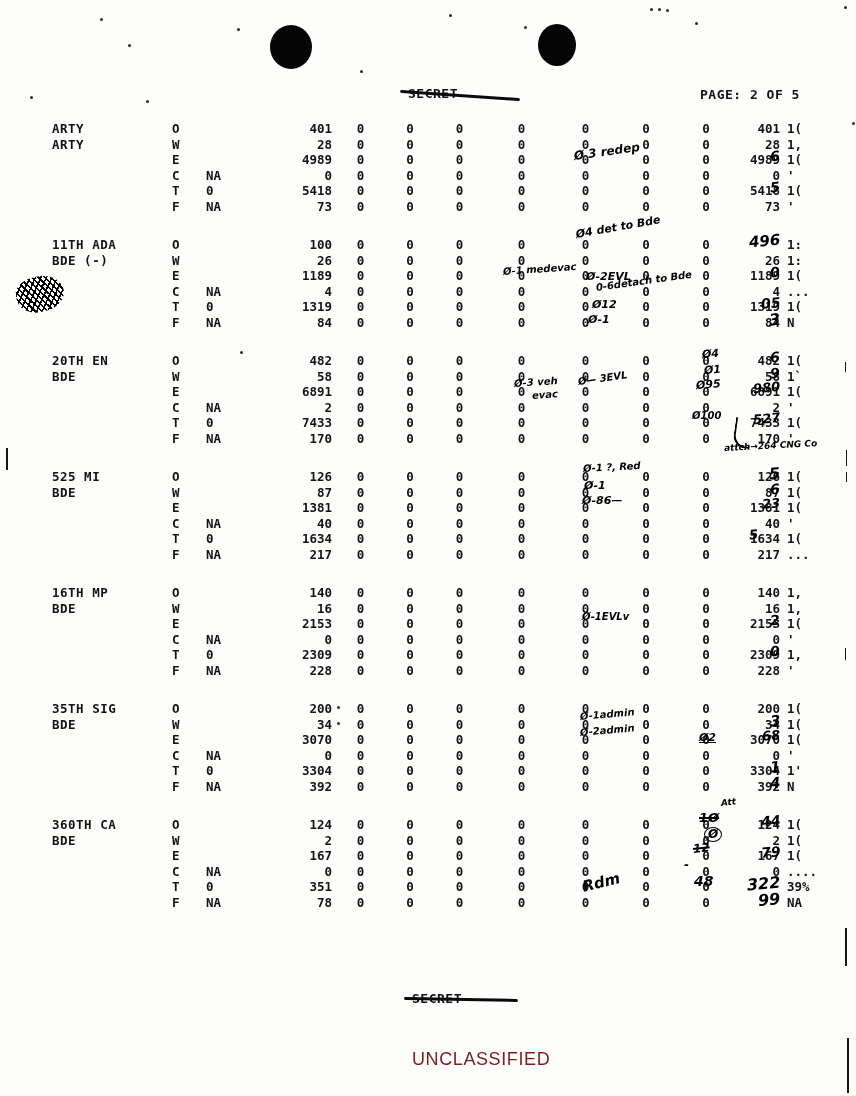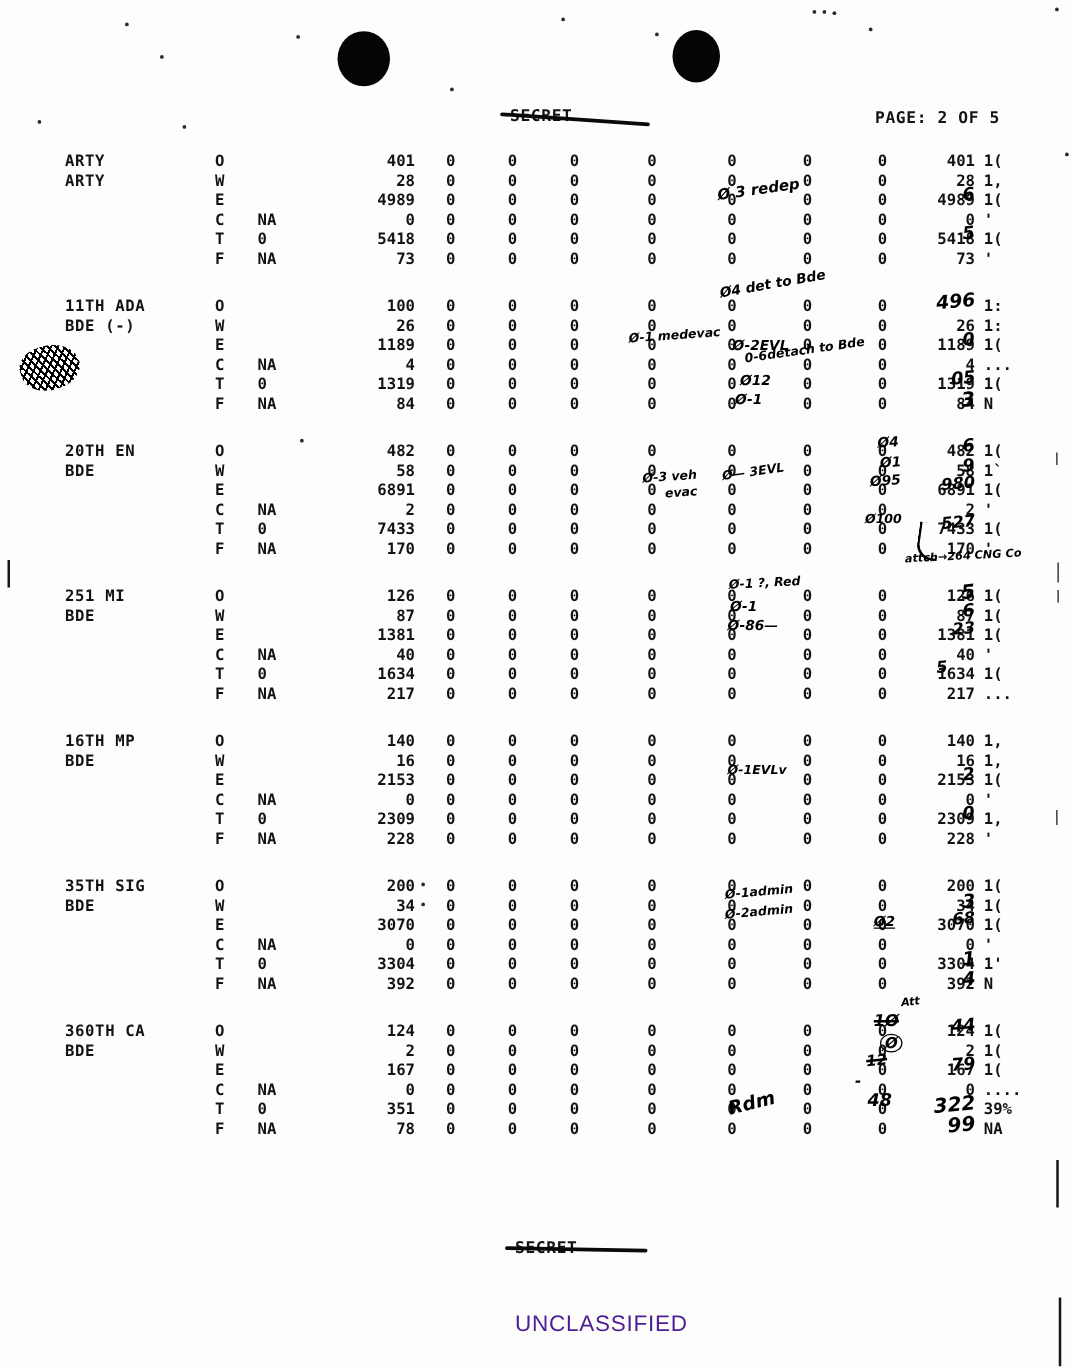--- a/index.html
+++ b/index.html
@@ -61,21 +61,21 @@
   }
   .curve{
     position:absolute;
     border-left:2px solid #000;border-bottom:2px solid #000;
     border-bottom-left-radius:13px;
     transform:rotate(8deg);
   }
   .stamp{
     position:absolute;
     font-family:"Liberation Sans",sans-serif;
-    font-weight:400;font-size:18px;letter-spacing:.6px;color:#4c1d95;
+    font-weight:400;font-size:18px;letter-spacing:.6px;color:#7f1d1d;
   }
 </style>
 </head>
 <body>
 
 <div id="page">
 
   <div class="hdr typed" style="left:408px;top:86px;">SECRET</div>
   <div class="strike-line" style="left:400px;top:94px;width:120px;transform:rotate(4deg);"></div>
   <div class="hdr typed" style="left:700px;top:87px;">PAGE: 2 OF 5</div>
@@ -352,21 +352,21 @@
           <div class="c-zero">0</div>
           <div class="c-zero">0</div>
           <div class="c-zero">0</div>
           <div class="c-zero">0</div>
           <div class="c-total"><span>170</span></div>
           <div class="c-frag">'</div>
         </div>
       </div>
       <div class="block">
         <div class="trow typed">
-          <div class="c-name">251 MI</div>
+          <div class="c-name">525 MI</div>
           <div class="c-label">O</div>
           <div class="c-col2"></div>
           <div class="c-value">126</div>
           <div class="c-zero">0</div>
           <div class="c-zero">0</div>
           <div class="c-zero">0</div>
           <div class="c-zero">0</div>
           <div class="c-zero">0</div>
           <div class="c-zero">0</div>
           <div class="c-zero">0</div>

